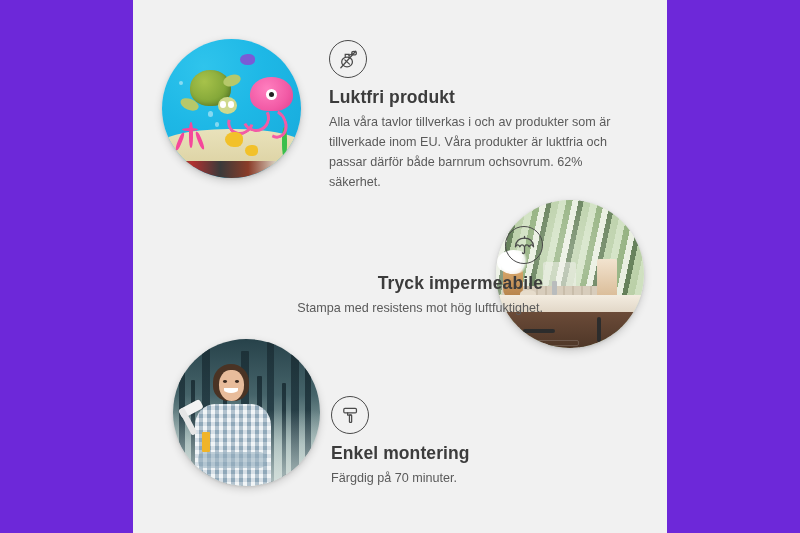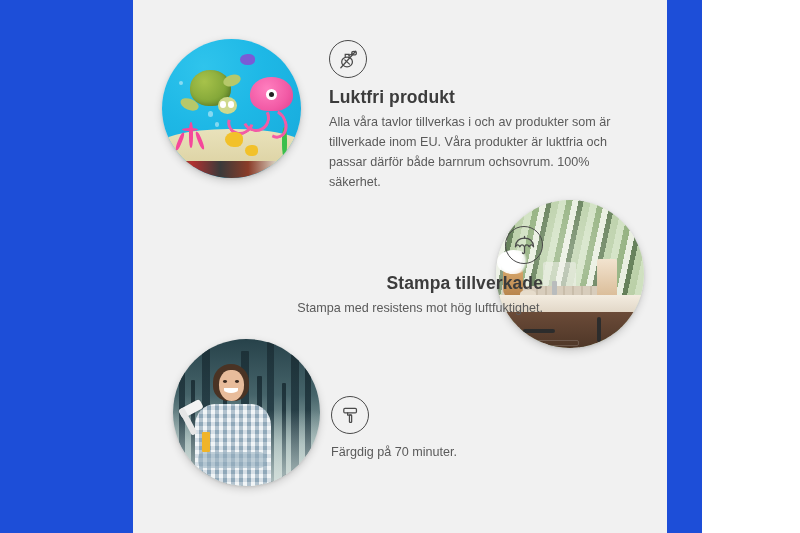--- a/index.html
+++ b/index.html
@@ -11,23 +11,23 @@
     background: #ffffff;
   }
   body {
     font-family: "Liberation Sans", sans-serif;
     -webkit-font-smoothing: antialiased;
   }
 
   
   #product-feature-page {
     position: relative;
-    width: 702px;
+    width: 800px;
     height: 533px;
-    background: #1d4ed8;
+    background: #6d28d9;
   }
 
   #feature-panel {
     position: absolute;
     left: 133px;
     top: 0;
     width: 534px;
     height: 533px;
     background: #f1f1f1;
     overflow: hidden;
@@ -342,21 +342,21 @@
             <ellipse cx="10.5" cy="14.5" rx="5.6" ry="5.1"></ellipse>
             <path d="M8.6 9.6 L8.6 6.6 L12.6 6.6 L12.6 9.8"></path>
             <path d="M12.6 7.6 L16.2 6.2"></path>
             <ellipse cx="17.8" cy="5.4" rx="2.4" ry="1.9"></ellipse>
             <path d="M8.2 12.4 L13.0 16.8"></path>
             <path d="M4.0 20.6 L19.5 3.4"></path>
           </svg>
         </div>
       </div>
       <h3 class="feature-title">Luktfri produkt</h3>
-      <p class="feature-desc">Alla våra tavlor tillverkas i och av produkter som är tillverkade inom EU. Våra produkter är luktfria och passar därför både barnrum ochsovrum. 100% säkerhet.</p>
+      <p class="feature-desc">Alla våra tavlor tillverkas i och av produkter som är tillverkade inom EU. Våra produkter är luktfria och passar därför både barnrum ochsovrum. 62% säkerhet.</p>
     </div>
 
     <div class="circle-photo" id="circle-bathroom">
       <div class="scene">
         <div class="bt-wall"></div>
         <div class="bt-wall-fade"></div>
         <div class="bt-mirror"></div>
         <div class="bt-backsplash"></div>
         <div class="bt-towel"></div>
         <div class="bt-faucet"></div>
@@ -380,21 +380,21 @@
             <path d="M2.6 13.2 C4.0 10.9 5.7 10.9 7.1 13.2"></path>
             <path d="M7.1 13.2 C8.5 10.9 10.4 10.9 12 13.2"></path>
             <path d="M12 13.2 C13.6 10.9 15.5 10.9 16.9 13.2"></path>
             <path d="M16.9 13.2 C18.3 10.9 20.0 10.9 21.4 13.2"></path>
             <path d="M12 13.2 L12 19.0"></path>
             <path d="M12 19.0 C12 20.6 10.5 20.8 9.9 19.7"></path>
             <path d="M12 4.2 L12 2.6"></path>
           </svg>
         </div>
       </div>
-      <h3 class="feature-title">Stampa tillverkade</h3>
+      <h3 class="feature-title">Tryck impermeabile</h3>
       <p class="feature-desc">Stampa med resistens mot hög luftfuktighet.</p>
     </div>
 
     <div class="circle-photo" id="circle-forest">
       <div class="scene">
         <div class="fr-sky"></div>
         <div class="fr-trees">
           <i style="left:4%;  width:4%;  height:88%;"></i>
           <i style="left:12%; width:3%;  height:72%;"></i>
           <i style="left:20%; width:5%;  height:95%;"></i>
@@ -425,17 +425,18 @@
     <div class="feature-block align-left" id="feature-block-install">
       <div class="icon-row-left">
         <div class="feature-icon">
           <svg width="23" height="23" viewBox="0 0 24 24" fill="none" stroke="#4a4a4a" stroke-width="1.3" stroke-linecap="round" stroke-linejoin="round">
             <rect x="5.0" y="4.6" width="13.2" height="4.6" rx="1.2"></rect>
             <path d="M9.0 9.2 L9.0 11.6 L12.0 11.6"></path>
             <rect x="10.9" y="11.4" width="2.3" height="7.8" rx="0.7"></rect>
           </svg>
         </div>
       </div>
+      <h3 class="feature-title">Enkel montering</h3>
       <p class="feature-desc">Färgdig på 70 minuter.</p>
     </div>
 
   </div>
 </div>
 
 </body></html>

